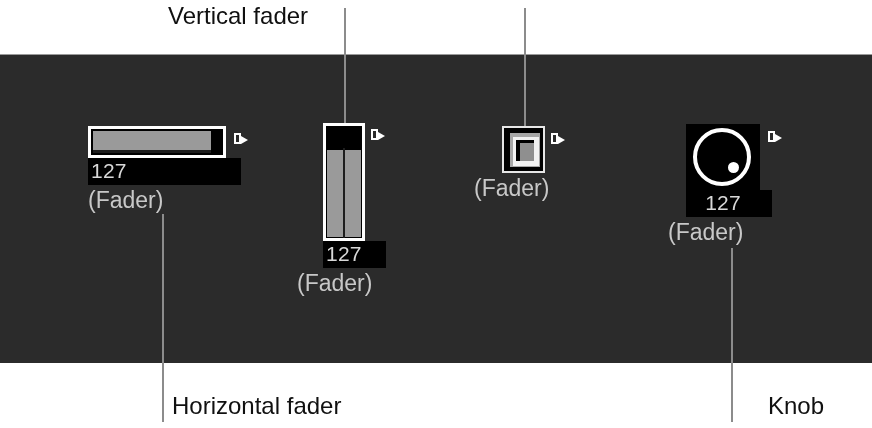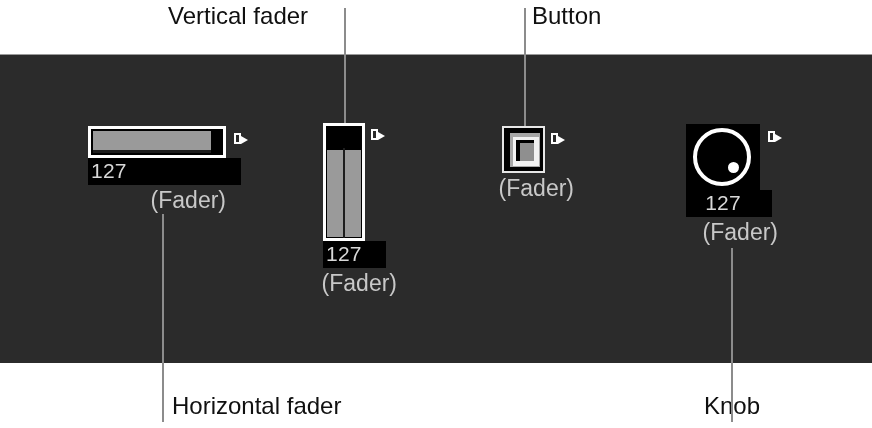--- a/index.html
+++ b/index.html
@@ -55,21 +55,21 @@
     font-size: 21px;
     line-height: 24px;
     padding: 1px 12px 2px 3px;
     text-align: left;
     letter-spacing: 0.2px;
   }
   .caption {
     color: #c8c8c8;
     font-size: 23px;
     line-height: 27px;
-    text-align: right;
+    text-align: left;
     white-space: nowrap;
   }
 
   
   .port {
     position: absolute;
     width: 15px;
     height: 13px;
   }
   .port .pbox {
@@ -206,27 +206,26 @@
 </head>
 <body>
 
 <div id="stage">
 
   <div class="panel"></div>
 
   <div class="callout" style="left:168px; top:2px;">Vertical fader</div>
   <div class="leader" style="left:344px; top:8px; height:128px;"></div>
 
-  <div class="callout" style="left:532px; top:2px;">Button</div>
   <div class="leader" style="left:524px; top:8px; height:120px;"></div>
 
   <div class="callout" style="left:172px; top:392px;text-align:center;">Horizontal fader</div>
   <div class="leader" style="left:162px; top:214px; height:208px;"></div>
 
-  <div class="callout" style="left:704px; top:392px;">Knob</div>
+  <div class="callout" style="left:768px; top:392px;">Knob</div>
   <div class="leader" style="left:731px; top:248px; height:174px;"></div>
 
   <div class="widget" id="hfader-widget">
     <div class="hf-track">
       <div class="hf-fill" style="width:118px;"></div>
     </div>
     <div class="port" style="left:146px; top:7px;">
       <div class="pbox"></div>
       <div class="parrow"></div>
     </div>

